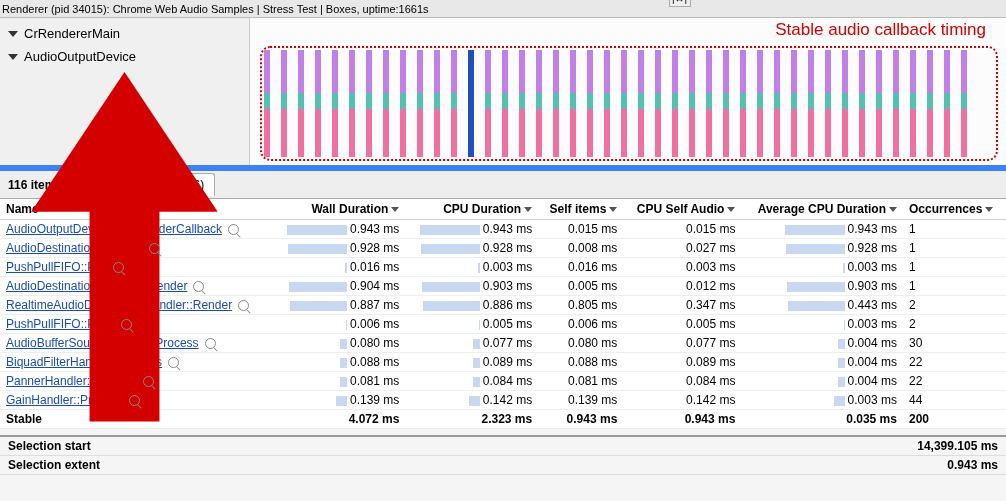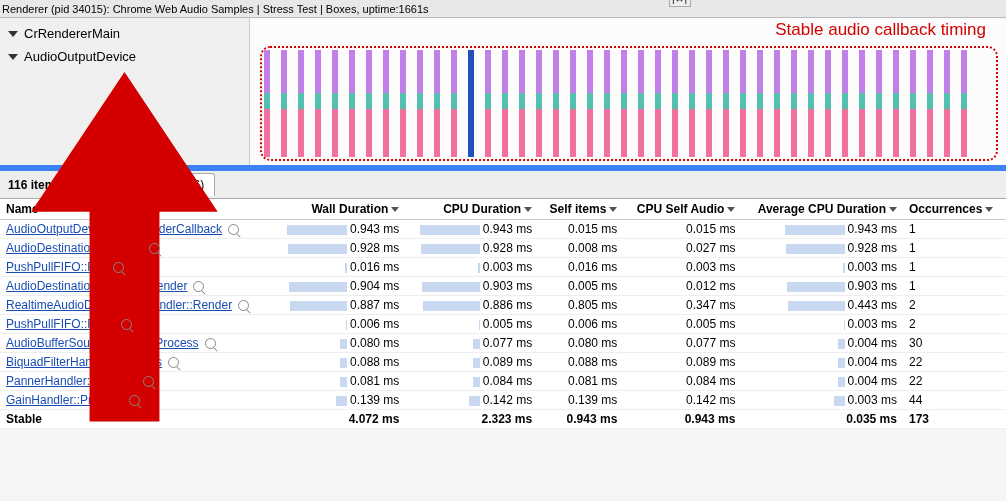--- a/index.html
+++ b/index.html
@@ -539,19 +539,29 @@
           <td class="num"><span class="histbar" style="width:11px"></span>0.003 ms</td>
           <td>44</td>
         </tr>
         <tr class="totals">
           <td>Stable</td>
           <td class="num">4.072 ms</td>
           <td class="num">2.323 ms</td>
           <td class="num">0.943 ms</td>
           <td class="num">0.943 ms</td>
           <td class="num">0.035 ms</td>
-          <td>173</td>
+          <td>200</td>
         </tr>
       </tbody>
 </table>
 
-
+<div class="bottom-info">
+  <div class="row">
+    <span>Selection start</span>
+    <span>14,399.105 ms</span>
+  </div>
+  <div class="row">
+    <span>Selection extent</span>
+    <span>0.943 ms</span>
+  </div>
 </div>
 
+</div>
+
 </body></html>

